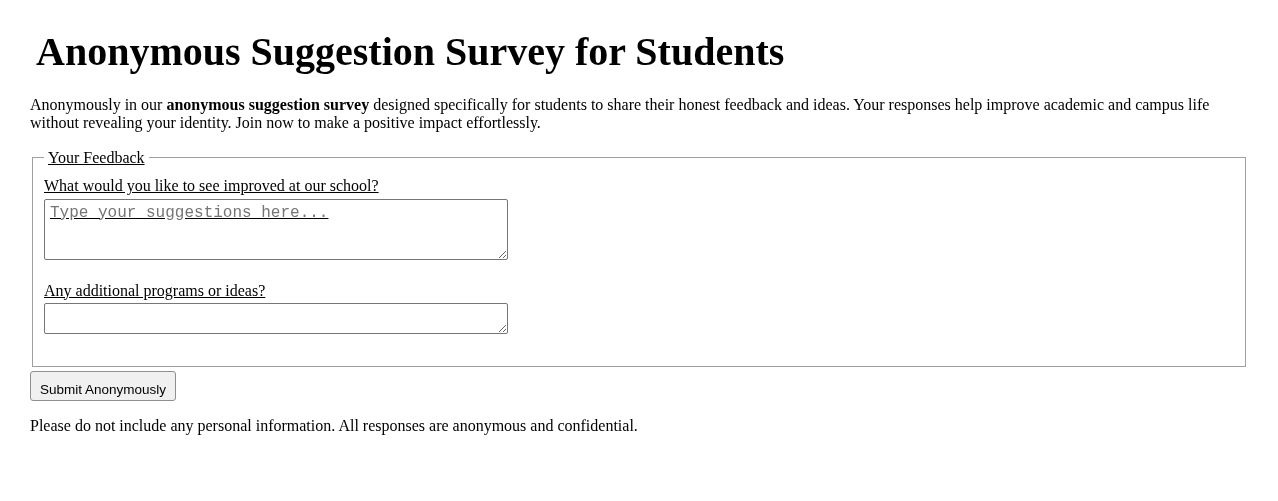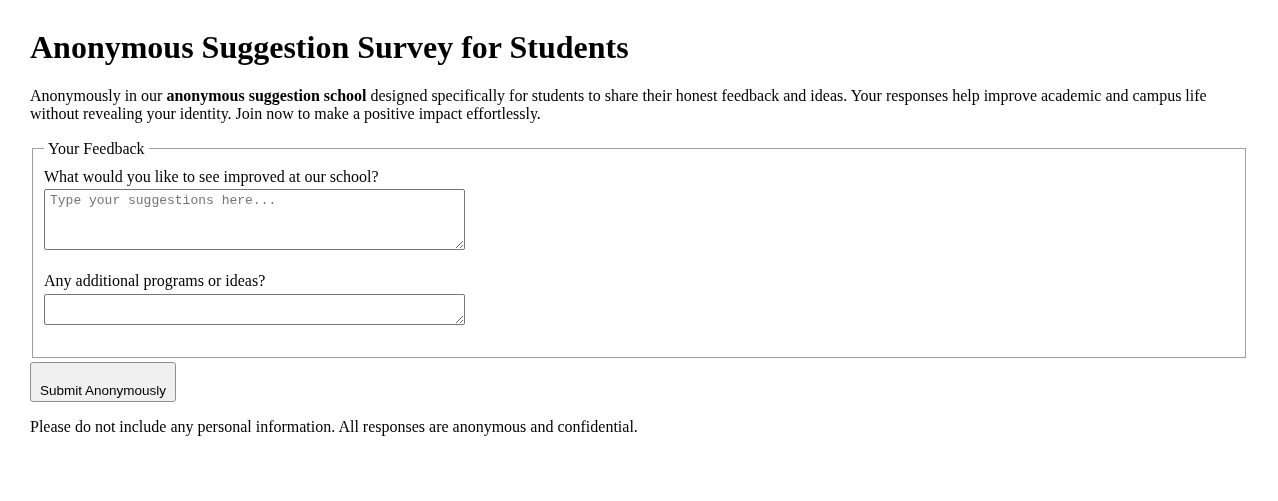--- a/index.html
+++ b/index.html
@@ -10,56 +10,57 @@
   body {
     margin: 8px 30px;
     font-family: "Liberation Serif", serif;
     font-size: 16px;
     line-height: 1.15;
     width: 1218px;
   }
   .page { min-height: 480px; }
 
   h1.page-title {
-    font-size: 32px;
+    font-size: 40px;
     font-weight: bold;
-    margin: 21px 0;
+    margin: 21px 6px;
     line-height: 1.15;
   }
 
   p.intro { margin: 16px 0; }
   p.intro strong { font-weight: bold; }
 
   form { margin: 0; }
 
   fieldset.feedback-fieldset {
     border: 1px solid #9f9f9f;
     margin: 0 2px;
     padding: 8px 11px 10px 11px;
     min-inline-size: auto;
+    text-decoration: underline;
   }
   legend.feedback-legend {
     padding: 0 4px;
     margin-left: 0;
   }
 
   .field-group { margin: 2px 0 22px 0; }
   .field-group:last-of-type { margin-bottom: 22px; }
 
   label.field-label {
     display: block;
     margin: 0 0 3px 0;
   }
 
   textarea.ta {
     display: block;
     box-sizing: border-box;
-    width: 421px;
+    width: 464px;
     font-family: "Liberation Mono", "DejaVu Sans Mono", monospace;
-    font-size: 13px;
+    font-size: 16px;
     line-height: 1.25;
     color: #000000;
     background: #ffffff;
     border: 1px solid #767676;
     border-radius: 2px;
     padding: 3px 5px;
     resize: both;
     outline: none;
   }
   textarea.ta::placeholder { color: #757575; opacity: 1; }
@@ -69,34 +70,34 @@
 
   button.submit-button {
     display: block;
     margin: 4px 0 0 0;
     font-family: "Liberation Sans", sans-serif;
     font-size: 13.5px;
     color: #000000;
     background: #f0f0f0;
     border: 1px solid #8f8f8f;
     border-radius: 3px;
-    padding: 20px 9px 3px 9px;
+    padding: 10px 9px 3px 9px;
     cursor: pointer;
   }
 
   p.privacy-note { margin: 16px 0; }
 </style>
 </head>
 <body>
 
 <div class="page">
 
   <h1 class="page-title">Anonymous Suggestion Survey for Students</h1>
 
-  <p class="intro"><span>Anonymously in our </span><strong>anonymous suggestion school</strong><span> designed specifically for students to share their honest feedback and ideas. Your responses help improve academic and campus life without revealing your identity. Join now to make a positive impact effortlessly.</span></p>
+  <p class="intro"><span>Anonymously in our </span><strong>anonymous suggestion survey</strong><span> designed specifically for students to share their honest feedback and ideas. Your responses help improve academic and campus life without revealing your identity. Join now to make a positive impact effortlessly.</span></p>
 
   <form>
     <fieldset class="feedback-fieldset">
       <legend class="feedback-legend">Your Feedback</legend>
 
       <div class="field-group">
         <label class="field-label" for="ta-improvements">What would you like to see improved at our school?</label>
         <textarea id="ta-improvements" class="ta ta-improvements" placeholder="Type your suggestions here..." style=""></textarea>
       </div>
 

